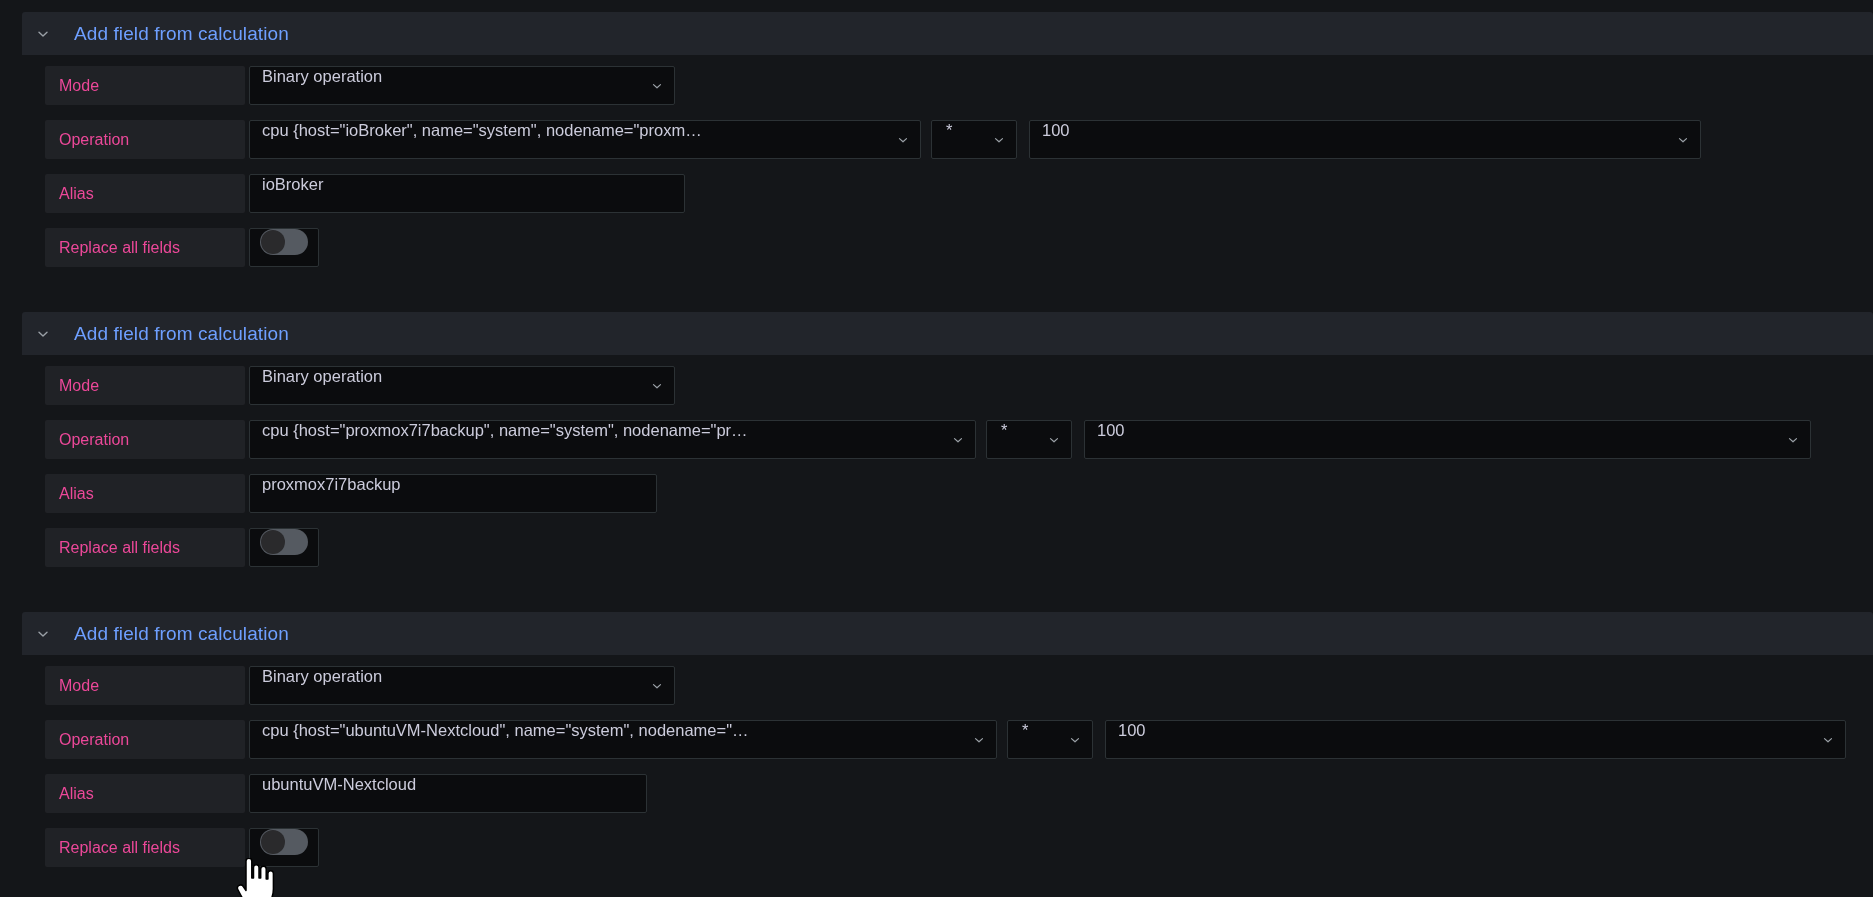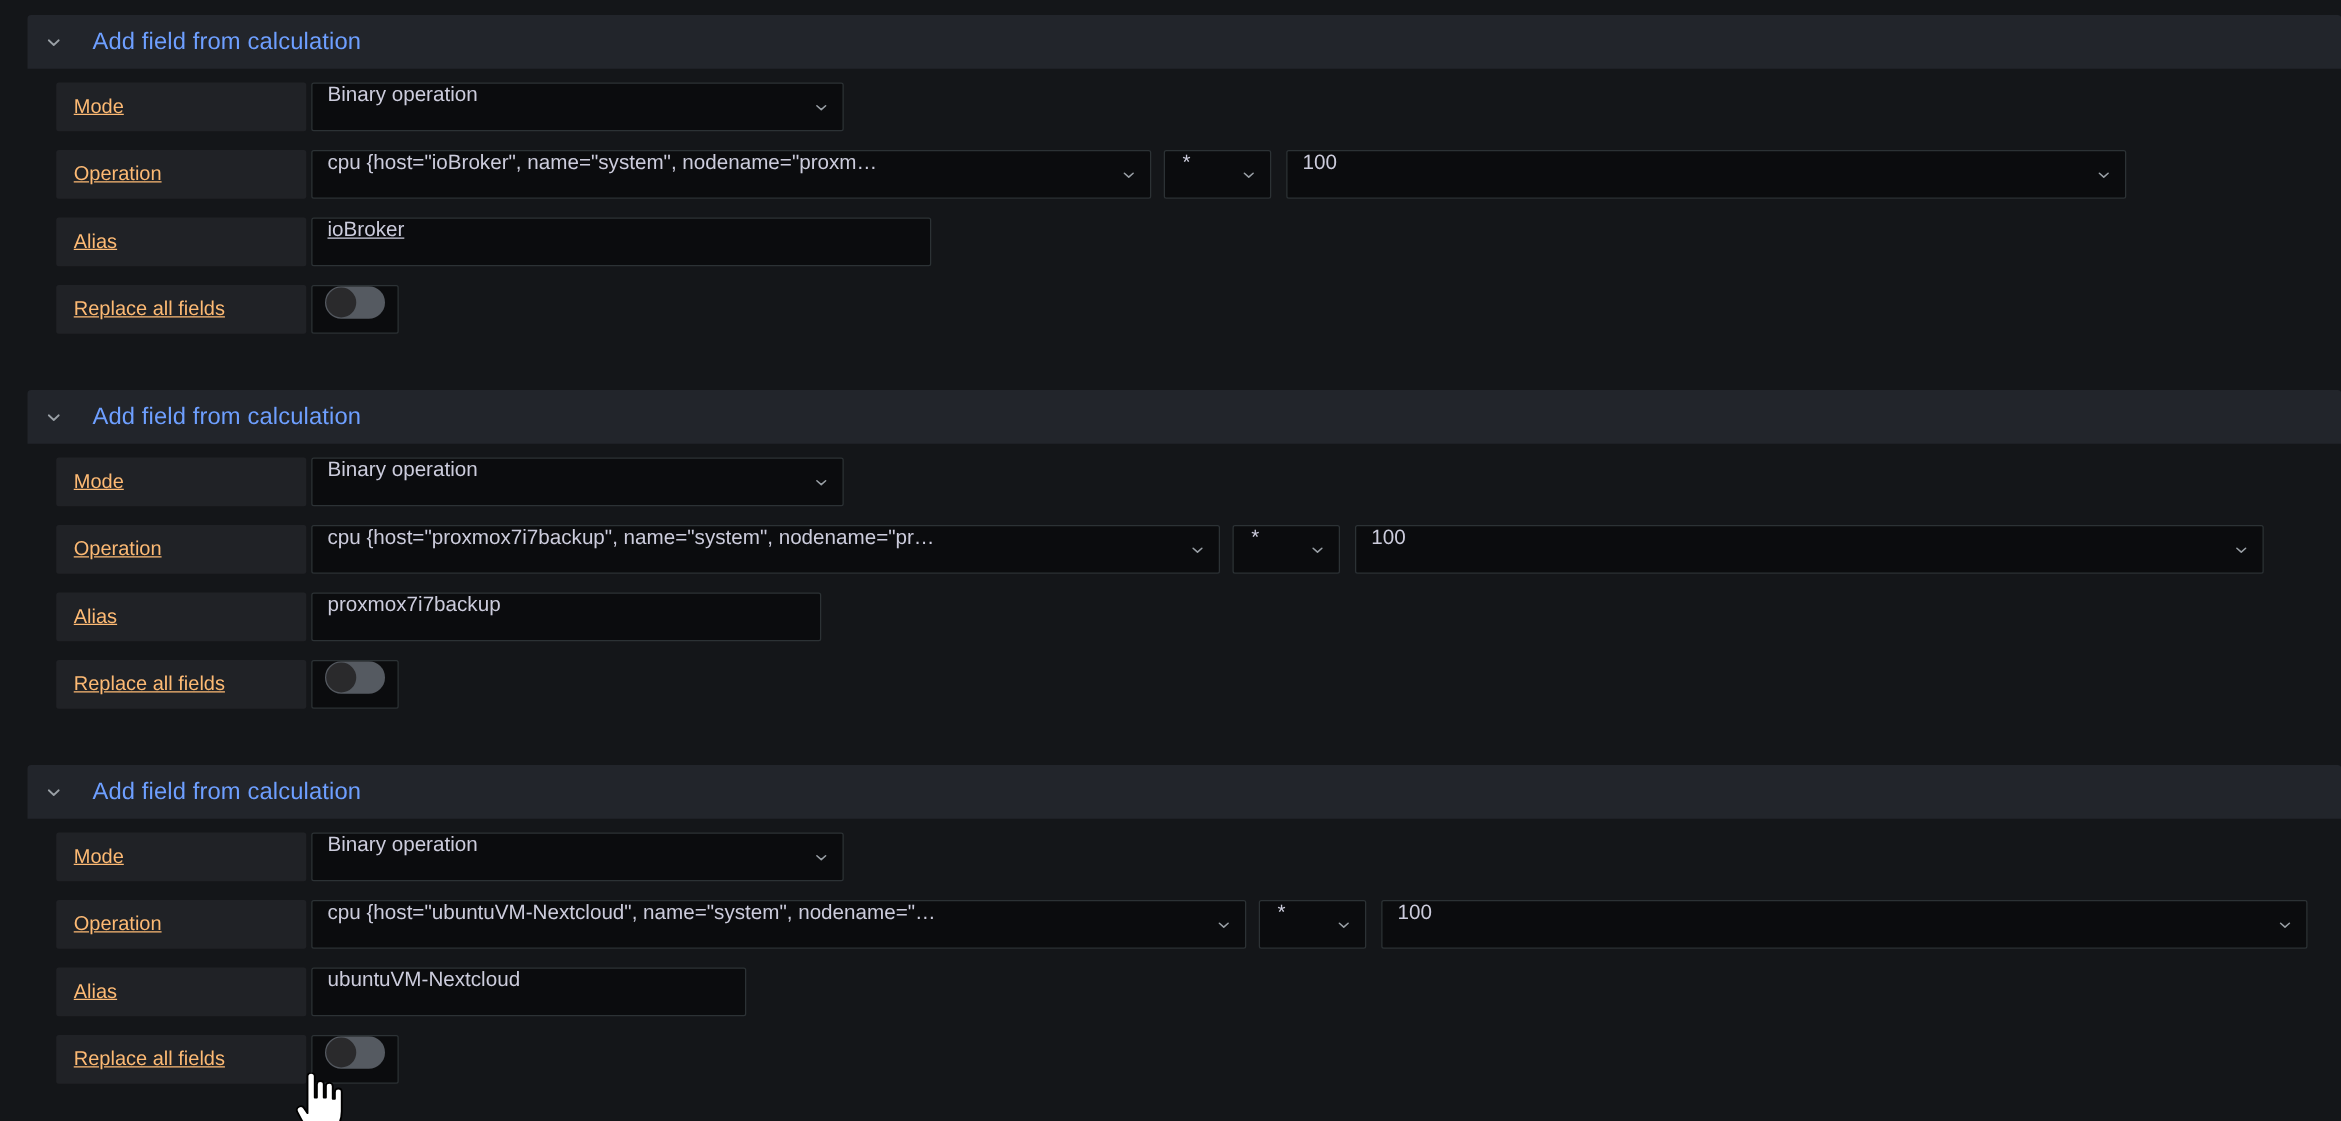--- a/index.html
+++ b/index.html
@@ -55,25 +55,24 @@
     display: flex;
     align-items: stretch;
   }
   .lbl {
     width: 200px;
     background: #202226;
     border-radius: 2px;
     display: flex;
     align-items: center;
     padding-left: 14px;
-    color: #fdba74;
+    color: #ec4899;
     font-size: 16px;
     white-space: nowrap;
     flex: 0 0 auto;
-    text-decoration: underline;
   }
 
   .ctl {
     margin-left: 4px;
     background: #0b0c0e;
     border: 1px solid #2c3235;
     border-radius: 2px;
     display: flex;
     align-items: flex-start;
     color: #ccccdc;
@@ -189,21 +188,21 @@
         <span class="caret">
           <svg width="14" height="14" viewBox="0 0 16 16" fill="none">
             <path d="M4 6.4 L8 10 L12 6.4" stroke="currentColor" stroke-width="1.4" stroke-linecap="round" stroke-linejoin="round"></path>
           </svg>
         </span>
       </div>
     </div>
 
     <div class="row" style="top:162px;">
       <div class="lbl">Alias</div>
-      <div class="ctl text" style="width:496px;text-decoration:underline;">
+      <div class="ctl text" style="width:436px;">
         <span class="val">ioBroker</span>
       </div>
     </div>
 
     <div class="row" style="top:216px;">
       <div class="lbl">Replace all fields</div>
       <div class="ctl toggle-wrap">
         <span class="switch">
           <span class="knob"></span>
         </span>
@@ -325,21 +324,21 @@
         <span class="caret">
           <svg width="14" height="14" viewBox="0 0 16 16" fill="none">
             <path d="M4 6.4 L8 10 L12 6.4" stroke="currentColor" stroke-width="1.4" stroke-linecap="round" stroke-linejoin="round"></path>
           </svg>
         </span>
       </div>
     </div>
 
     <div class="row" style="top:162px;">
       <div class="lbl">Alias</div>
-      <div class="ctl text" style="width:348px;">
+      <div class="ctl text" style="width:398px;">
         <span class="val">ubuntuVM-Nextcloud</span>
       </div>
     </div>
 
     <div class="row" style="top:216px;">
       <div class="lbl">Replace all fields</div>
       <div class="ctl toggle-wrap">
         <span class="switch">
           <span class="knob"></span>
         </span>

